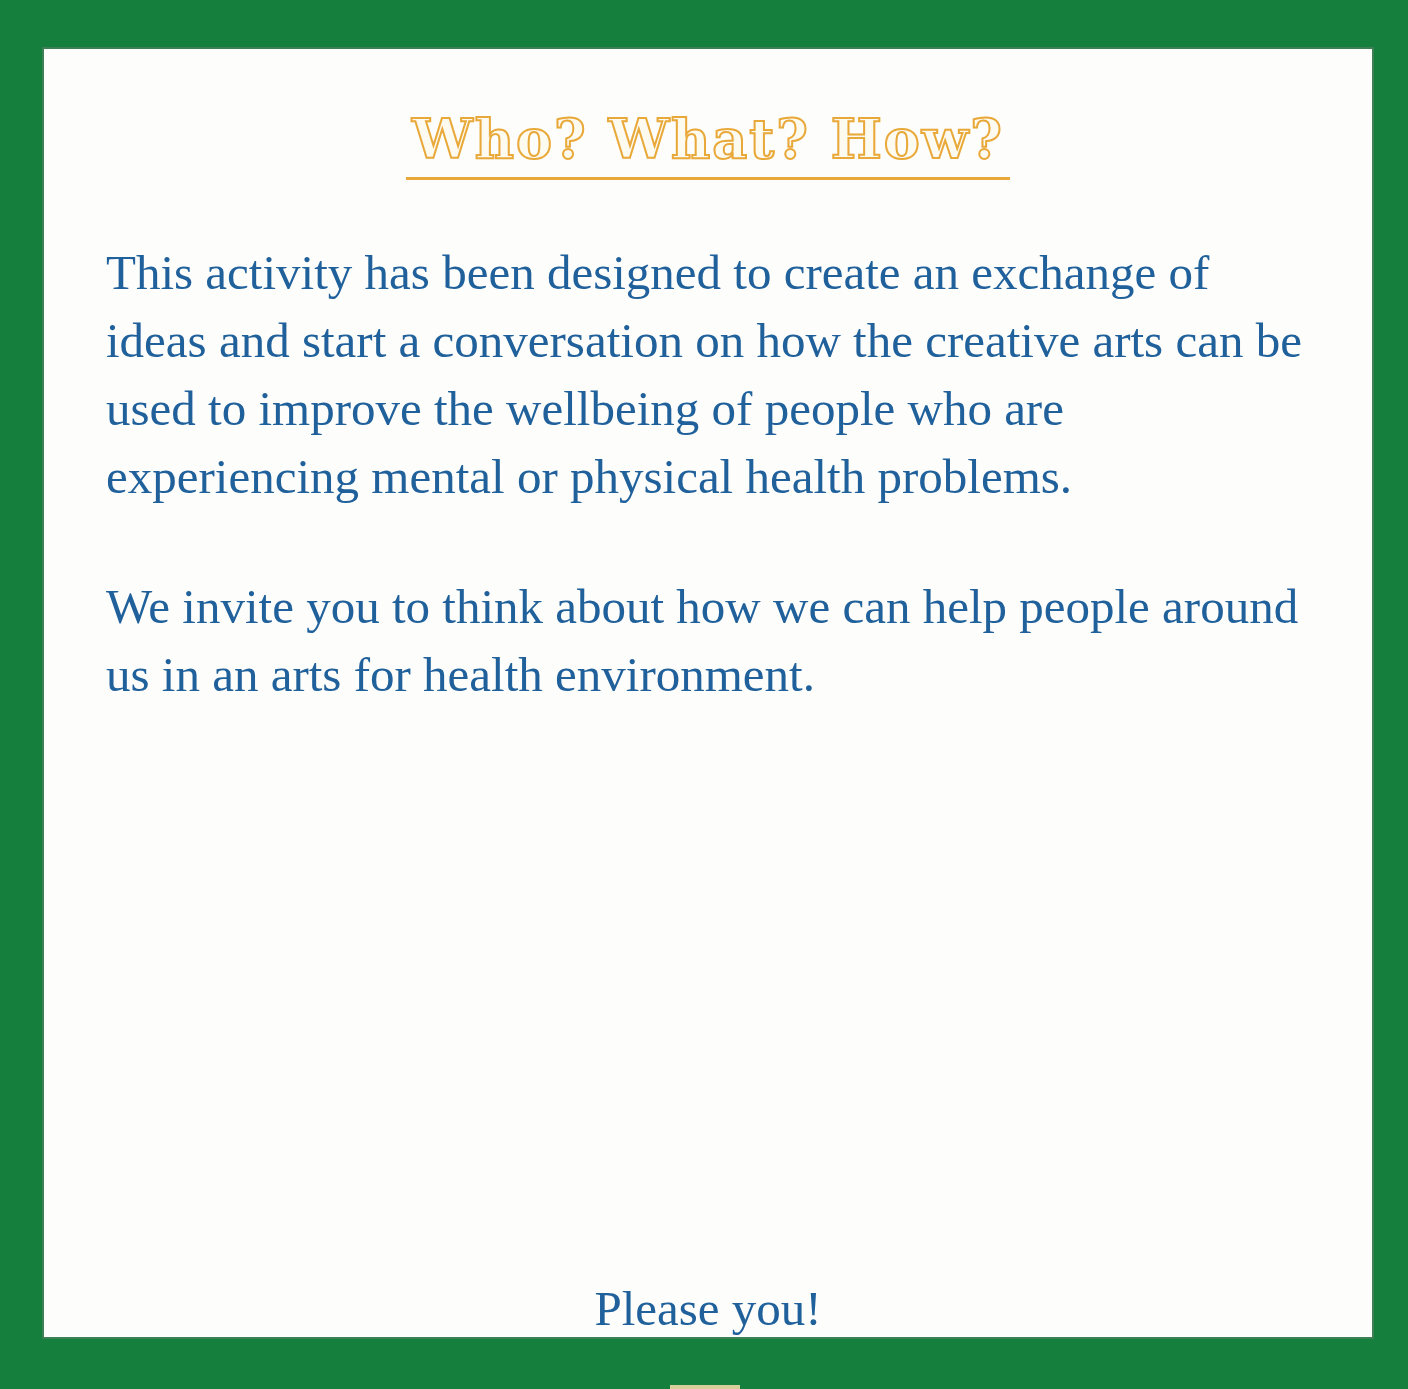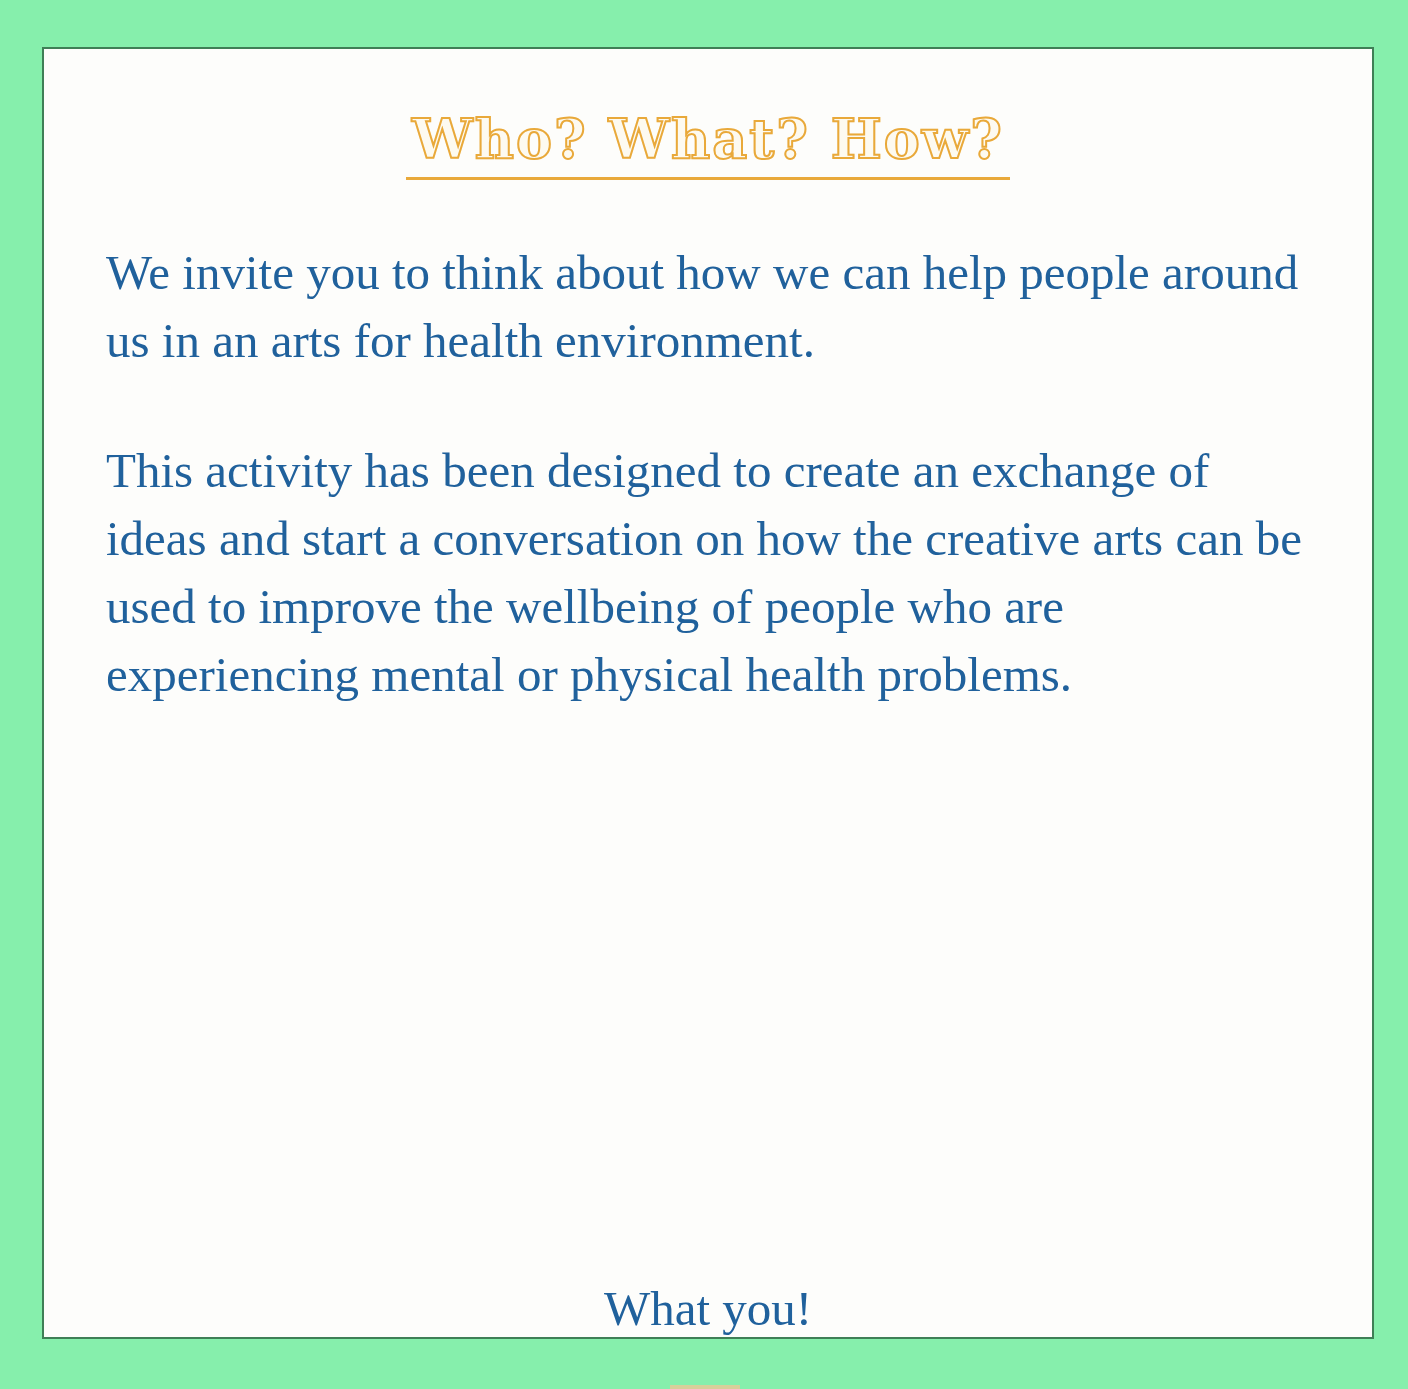--- a/index.html
+++ b/index.html
@@ -10,21 +10,21 @@
     width: 1408px;
     height: 1389px;
     background: #ffffff;
     font-family: "Liberation Serif", serif;
     overflow: hidden;
   }
   .page {
     position: relative;
     width: 1408px;
     height: 1389px;
-    background: #86efac;
+    background: #15803d;
   }
   .card {
     position: absolute;
     left: 42px;
     top: 47px;
     width: 1332px;
     height: 1292px;
     border: 2px solid #3f7f56;
     box-sizing: border-box;
     background: #fdfdfb;
@@ -88,21 +88,21 @@
 <body>
 
 <div class="page">
   <div class="card">
 
     <div class="title-wrap">
       <span class="title">Who? What? How?</span>
     </div>
 
     <div class="body-text">
+      <p class="para">This activity has been designed to create an exchange of ideas and start a conversation on how the creative arts can be used to improve the wellbeing of people who are experiencing mental or physical health problems.</p>
       <p class="para">We invite you to think about how we can help people around us in an arts for health environment.</p>
-      <p class="para">This activity has been designed to create an exchange of ideas and start a conversation on how the creative arts can be used to improve the wellbeing of people who are experiencing mental or physical health problems.</p>
     </div>
 
-    <div class="closing">What you!</div>
+    <div class="closing">Please you!</div>
 
   </div>
   <div class="edge-mark"></div>
 </div>
 
 </body></html>

